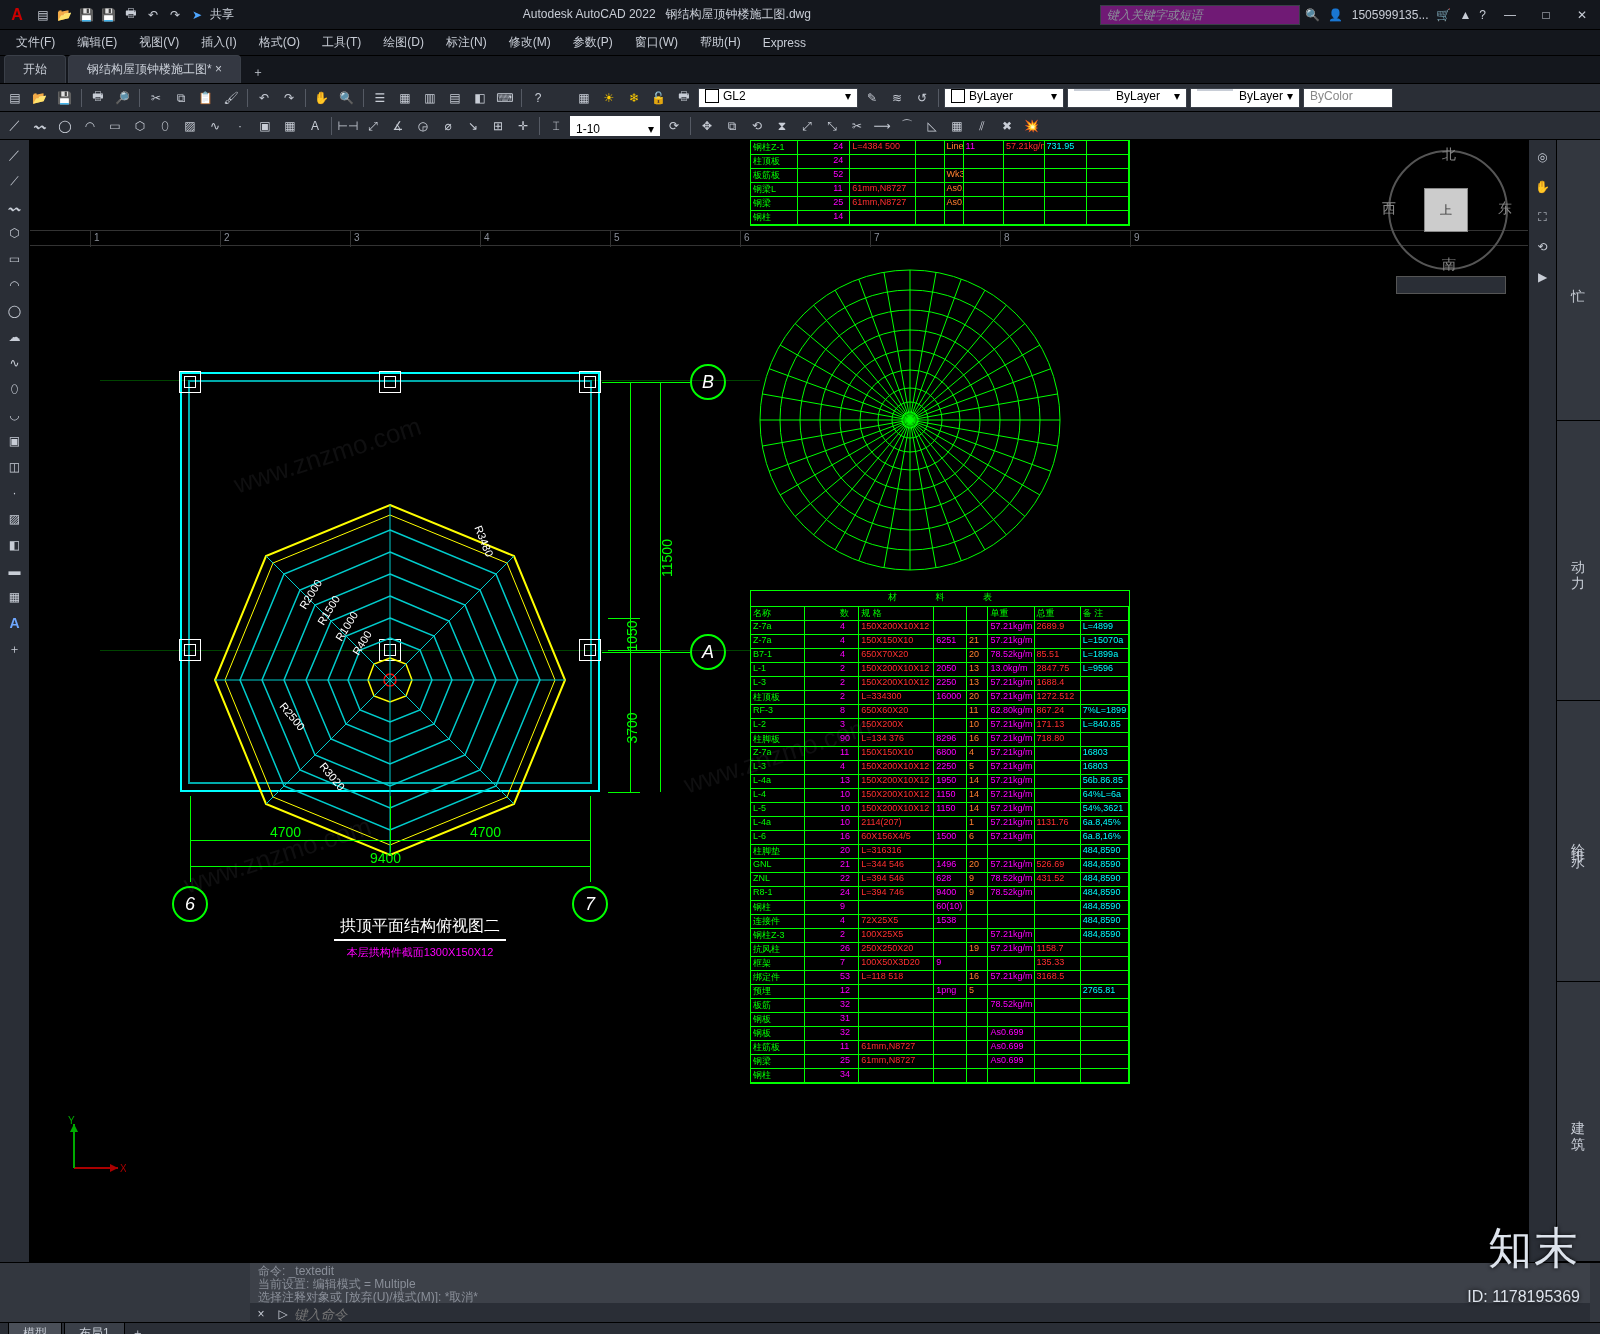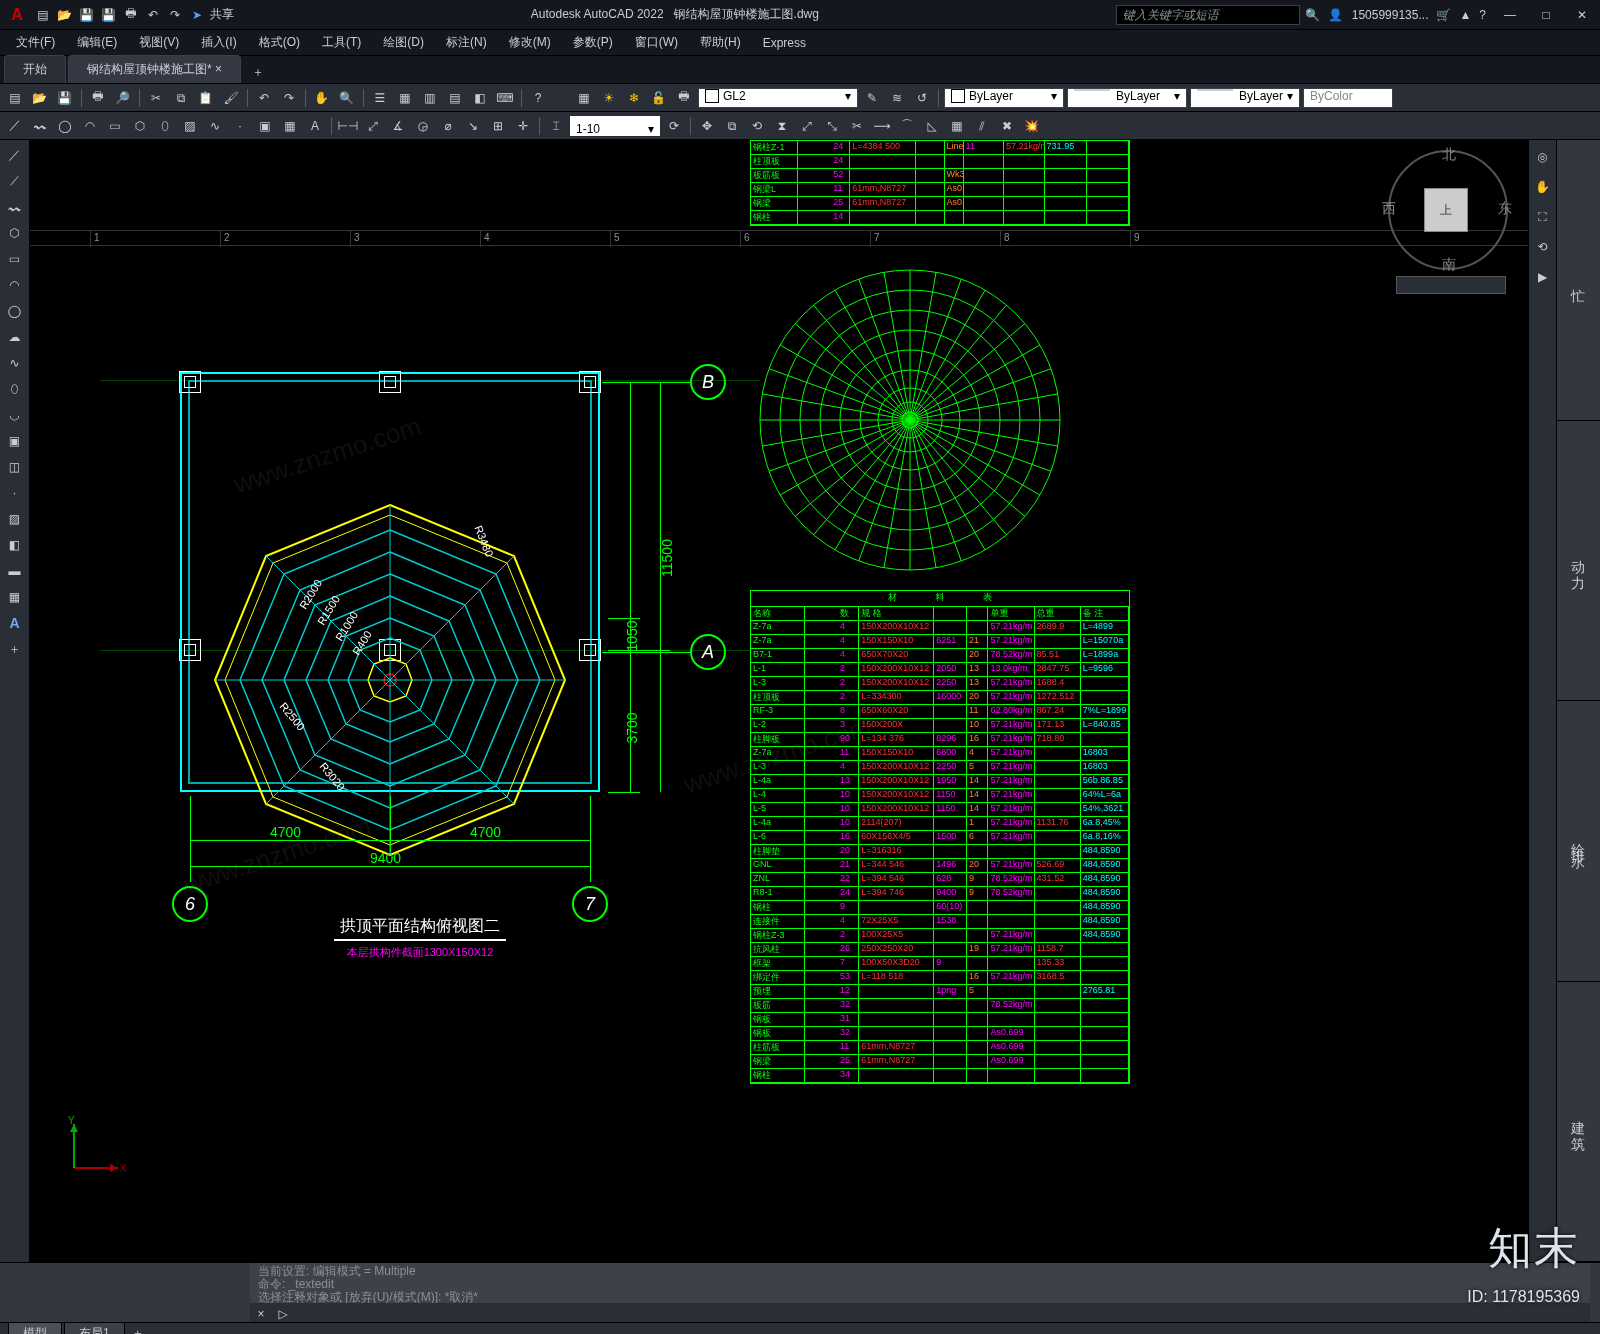--- a/index.html
+++ b/index.html
@@ -21,21 +21,21 @@
   *{box-sizing:border-box;margin:0;padding:0;font-family:"Microsoft YaHei","SimSun",Arial,sans-serif;}
   html,body{width:1600px;height:1334px;overflow:hidden;background:var(--bg);}
   body{color:var(--text);font-size:12px;position:relative;}
 
   
   .titlebar{height:30px;background:var(--bg-dark);display:flex;align-items:center;border-bottom:1px solid #000;}
   .titlebar .logo{width:26px;height:26px;display:flex;align-items:center;justify-content:center;color:#cc0000;font-weight:bold;font-size:16px;margin:0 4px;}
   .titlebar .qat{display:flex;align-items:center;gap:4px;}
   .titlebar .qat .ico{width:18px;height:18px;display:flex;align-items:center;justify-content:center;color:var(--text);}
   .titlebar .title-center{flex:1;text-align:center;color:var(--text);}
-  .titlebar .search{width:184px;height:20px;background:#000000;border:1px solid var(--border);color:var(--text-dim);font-style:italic;padding:0 6px;line-height:18px;}
+  .titlebar .search{width:200px;height:20px;background:#701a75;border:1px solid var(--border);color:var(--text-dim);font-style:italic;padding:0 6px;line-height:18px;}
   .titlebar .right{display:flex;align-items:center;gap:8px;margin:0 6px;}
   .titlebar .winbtn{width:36px;height:20px;display:flex;align-items:center;justify-content:center;color:var(--text);}
 
   
   .menubar{height:26px;background:var(--bg-dark);display:flex;align-items:center;padding:0 6px;gap:2px;border-bottom:1px solid #000;}
   .menubar .item{padding:3px 10px;color:var(--text);cursor:default;}
 
   
   .filetabs{height:28px;background:var(--bg-dark);display:flex;align-items:flex-end;padding-left:4px;border-bottom:1px solid #000;}
   .filetabs .tab{padding:5px 18px;background:#2a2e36;border:1px solid var(--border);border-bottom:none;color:var(--text);margin-right:2px;border-radius:4px 4px 0 0;}
@@ -947,27 +947,28 @@
       </div>
       <div class="panel">
         <span>建 筑</span>
       </div>
     </div>
 
 </div>
 
 <div class="cmd-area">
   <div class="cmd-history" id="cmdhist">
+      <div>命令: _textedit</div>
       <div>当前设置: 编辑模式 = Multiple</div>
-      <div>命令: _textedit</div>
       <div>选择注释对象或 [放弃(U)/模式(M)]: *取消*</div>
     </div>
   <div class="cmd-input-row">
     <div class="x">×</div>
     <div class="prompt">▷</div>
+    <input type="text" placeholder="键入命令" style="">
   </div>
 </div>
 
 <div class="modeltabs">
   <div class="tab active">模型</div>
   <div class="tab">布局1</div>
   <div class="plus">＋</div>
 </div>
 
 <div class="wm-logo">知末</div>

